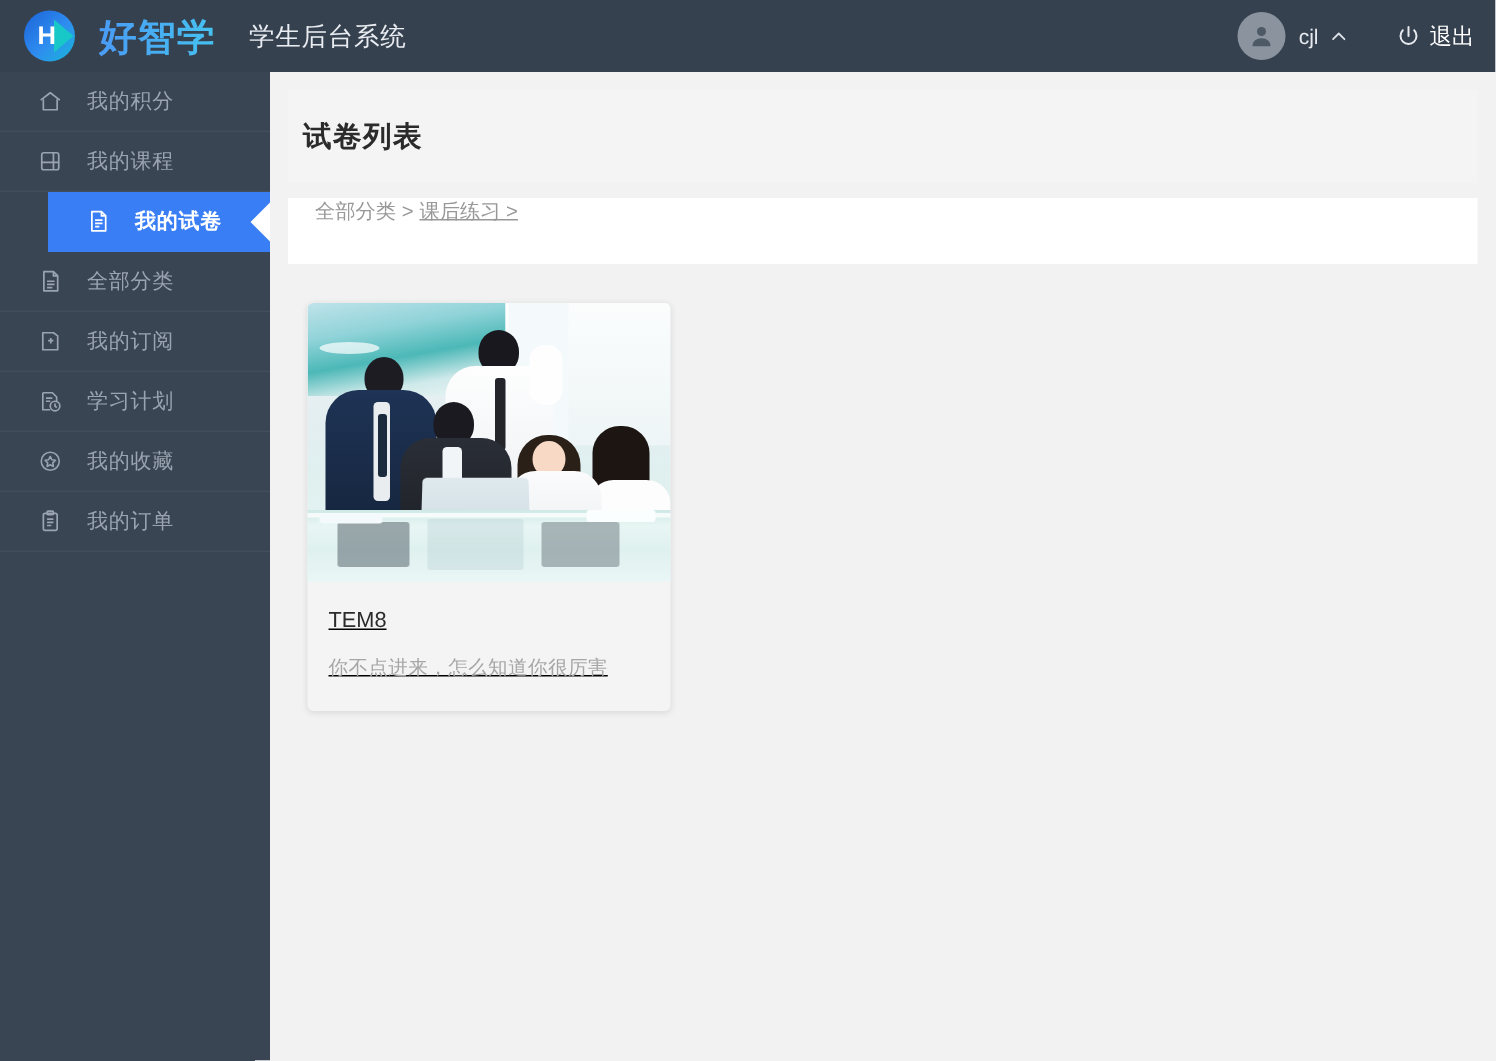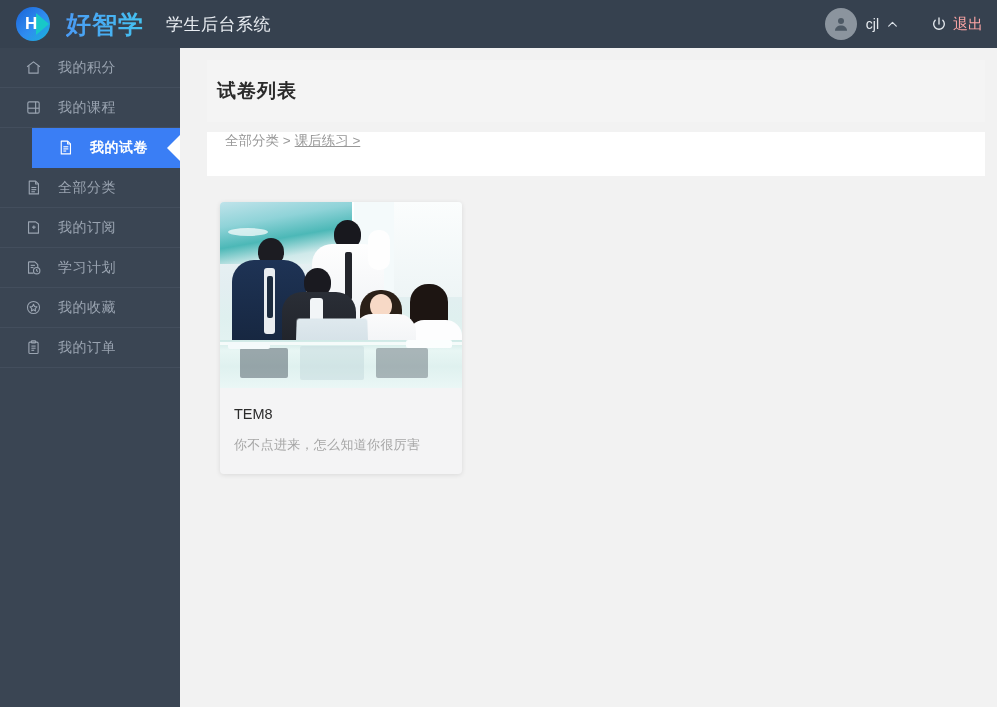--- a/index.html
+++ b/index.html
@@ -60,21 +60,21 @@
   .avatar {
     width: 32px; height: 32px; border-radius: 50%;
     background: #8b949e; display: flex;
     align-items: center; justify-content: center;
   }
   .avatar svg { display: block; }
   .user-name { color: #e6eaef; font-size: 14px; margin-left: 9px; }
   .chev { margin-left: 7px; color: #dbe1e8; display: flex; align-items: center; }
   .logout { display: flex; align-items: center; margin-left: 32px; cursor: pointer; }
   .logout-ico { color: #e6eaef; display: flex; align-items: center; }
-  .logout-label { color: #fca5a5; font-size: 15px; margin-left: 6px; }
+  .logout-label { color: #ffffff; font-size: 15px; margin-left: 6px; }
 
   
   .sidebar {
     position: absolute; top: 48px; left: 0;
     width: 180px; height: 659px;
     background: #3a4553;
   }
   .nav-item {
     position: relative;
     height: 40px; display: flex; align-items: center;
@@ -100,42 +100,42 @@
     border-top: 13px solid transparent;
     border-bottom: 13px solid transparent;
     border-right: 13px solid #ffffff;
   }
 
   
   .main {
     position: absolute; top: 48px; left: 180px;
     width: 817px; height: 659px;
     background: #f2f2f2;
-    padding: 12px 12px 0 27px;
+    padding: 12px 12px 0 12px;
   }
   .page-head {
     background: #f4f4f4; height: 62px;
     display: flex; align-items: center; padding-left: 10px;
   }
   .page-title { font-size: 19px; font-weight: bold; color: #2b2b2b; letter-spacing: 1px; }
   .crumb-bar {
     background: #fff; height: 44px;
     display: flex; align-items: flex-start; padding-left: 18px;
     margin-top: 10px;
   }
   .crumb { color: #989898; font-size: 13.5px; cursor: pointer; }
   .crumb + .crumb { margin-left: 4px; text-decoration: underline; }
 
   
   .card-area { margin-top: 26px; padding-left: 13px; display: flex; flex-wrap: wrap; gap: 22px; }
   .card {
     width: 242px; background: #f4f4f5;
     border-radius: 4px;
     box-shadow: 0 1px 5px rgba(0,0,0,.10);
-    overflow: hidden; cursor: pointer;
+    overflow: hidden; cursor: pointer; text-decoration: underline;
   }
   .card-img {
     position: relative; width: 242px; height: 186px;
     background: linear-gradient(180deg,#eef4f6 0%,#e3eef1 45%,#dff0ef 62%,#eaf6f6 100%);
     overflow: hidden;
   }
   
   .pic-frame {
     position: absolute; left: 0; top: 0; width: 134px; height: 62px;
     background: linear-gradient(170deg,#bfe3ea 0%,#8fd3d8 30%,#4cb8b7 55%,#cfe9ea 78%,#eef6f6 100%);

